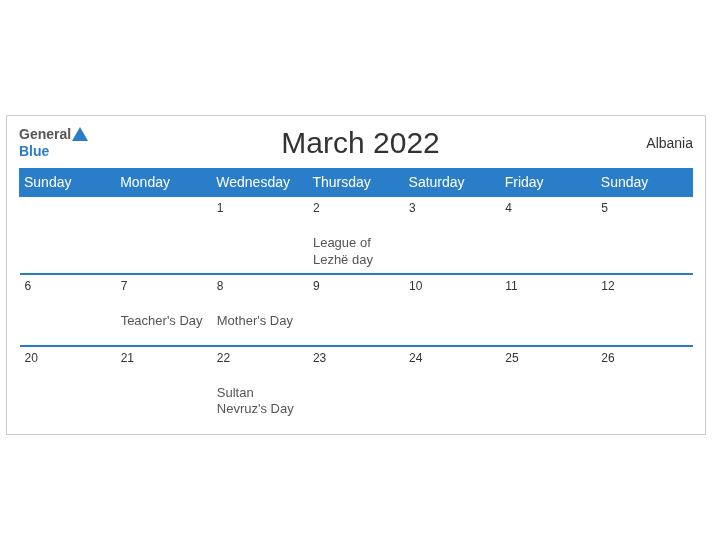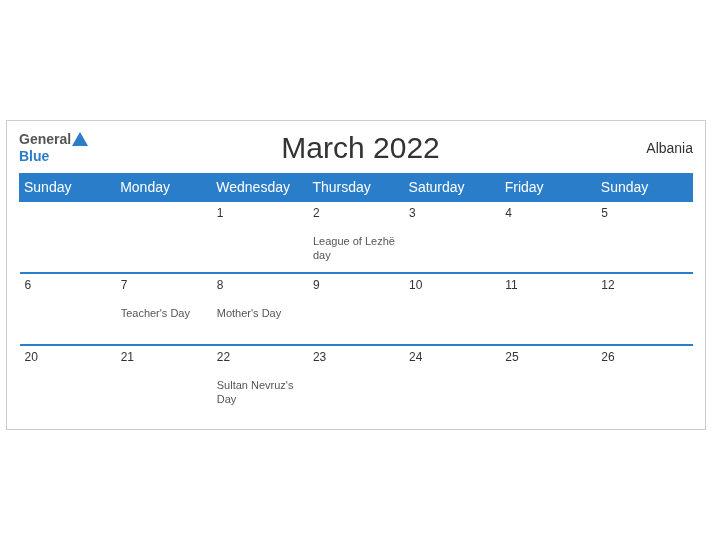--- a/index.html
+++ b/index.html
@@ -67,24 +67,24 @@
       vertical-align: top;
       width: 14.28%;
     }
     .day-num {
       font-size: 12px;
       color: #333;
       display: block;
       margin-bottom: 2px;
     }
     .event {
-      font-size: 11px;
+      font-size: 13px;
       color: #555;
       display: block;
-      margin-top: 14px;
+      margin-top: 20px;
       line-height: 1.3;
     }
     .logo-row {
       display: flex;
       align-items: center;
     }
     .logo-text-general {
       font-size: 14px;
       font-weight: bold;
       color: #555;

